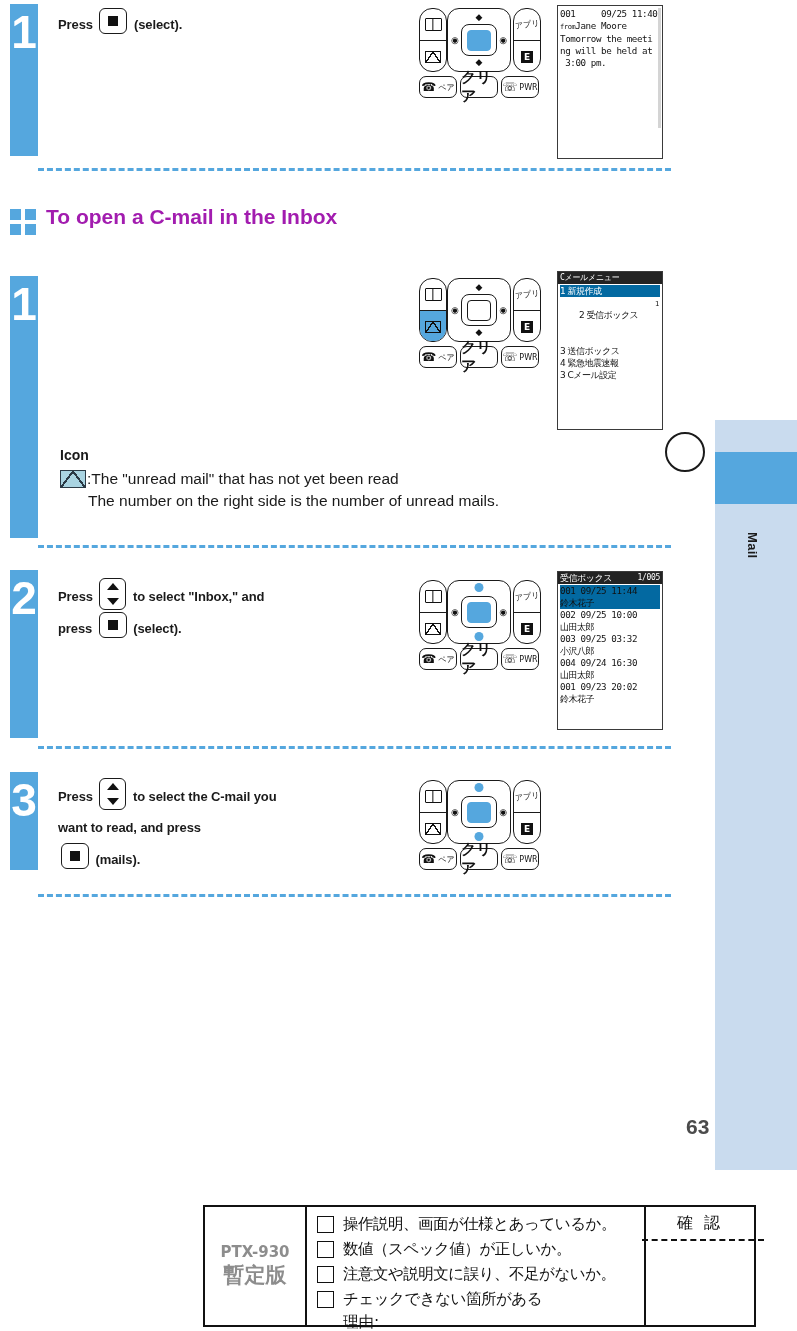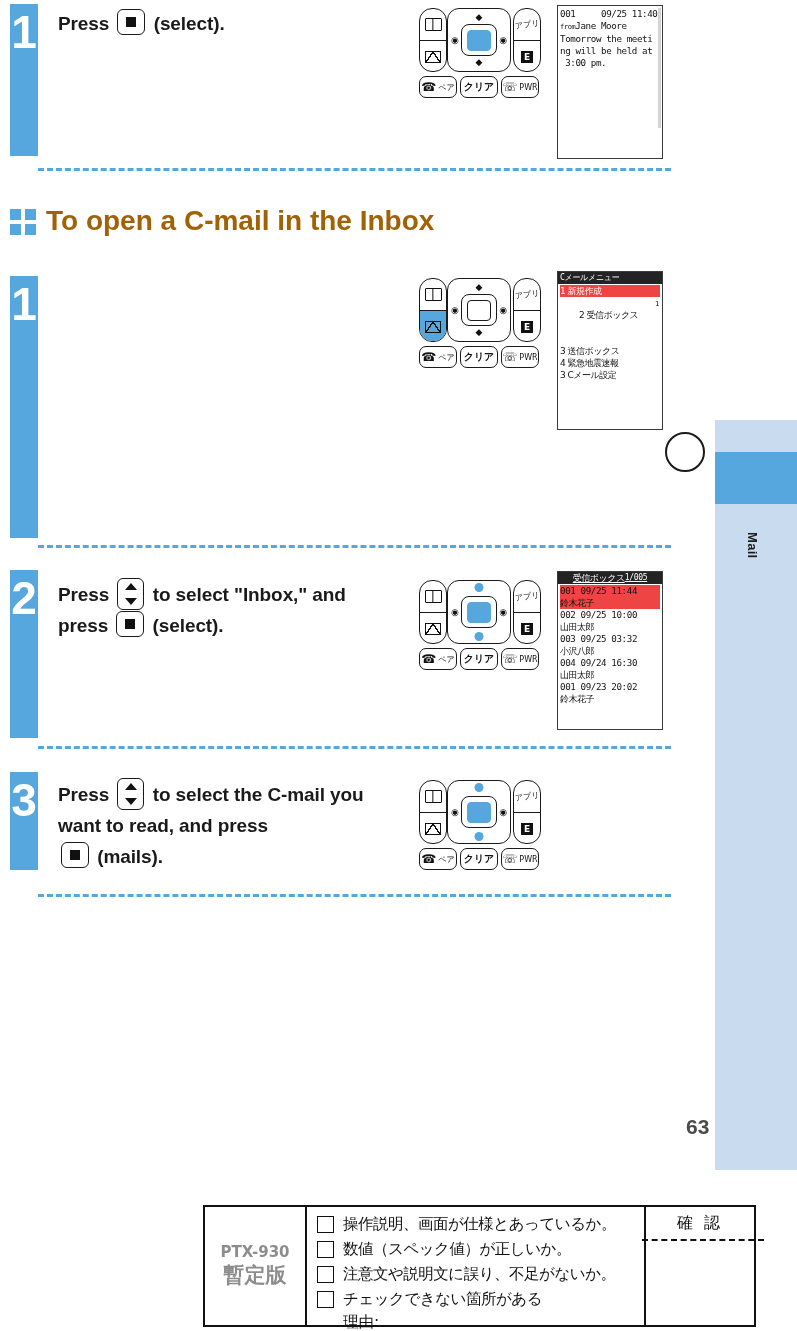--- a/index.html
+++ b/index.html
@@ -73,21 +73,21 @@
     font-weight: bold;
     text-align: center;
     line-height: 1.05;
     font-family: "Liberation Sans", sans-serif;
   }
   .step-badge span { display: block; margin-top: 4px; }
 
   .step-text {
     position: absolute;
     left: 58px;
-    font-size: 19px;
+    font-size: 13px;
     font-weight: bold;
     color: #1a1a1a;
     line-height: 31px;
     letter-spacing: -0.1px;
   }
   .step-text .ln { display: block; white-space: nowrap; }
 
   
   .keycap {
     display: inline-block;
@@ -159,23 +159,23 @@
     width: 26px; height: 26px;
     display: grid;
     grid-template-columns: 11px 11px;
     grid-template-rows: 11px 11px;
     gap: 4px;
   }
   .sec-icon i { display: block; background: #55a7de; }
   .sec-title {
     position: absolute;
     left: 36px; top: 0;
-    font-size: 28px;
+    font-size: 21px;
     font-weight: bold;
-    color: #a16207;
+    color: #a21caf;
     white-space: nowrap;
   }
 
   
   .icon-note { position: absolute; left: 60px; }
   .icon-note .nt-title {
     font-size: 14px; font-weight: bold; color: #1a1a1a;
     margin-bottom: 5px;
   }
   .icon-note .nt-row {
@@ -312,21 +312,21 @@
     margin-right: 3px;
     display: flex; align-items: center; justify-content: center;
     gap: 2px;
     font-size: 8px;
     color: #111;
     font-family: "DejaVu Sans", sans-serif;
   }
   .kp-btn:last-child { margin-right: 0; }
   .kp-btn .ph { font-size: 12px; line-height: 1; }
   .kp-btn .kana { font-size: 8px; }
-  .clr-lbl { font-size: 10px; font-weight: bold; }
+  .clr-lbl { font-size: 15px; font-weight: bold; }
 
   
   .lcd {
     position: absolute;
     border: 1.5px solid #3a3a3a;
     background: #ffffff;
     overflow: hidden;
     font-family: "DejaVu Sans Mono", monospace;
   }
   .lcd-title {
@@ -341,21 +341,21 @@
     letter-spacing: -0.3px;
   }
   .lcd-body { padding: 1px 2px; }
   .lcd-line {
     font-size: 9.2px;
     line-height: 12px;
     color: #111;
     white-space: pre;
     letter-spacing: -0.4px;
   }
-  .lcd-row-sel { background: #ef4444; color: #ffffff; }
+  .lcd-row-sel { background: #0369a1; color: #ffffff; }
   .lcd-jp { font-family: "DejaVu Sans", sans-serif; font-size: 9px; letter-spacing: -0.5px; }
   .scrollbar {
     position: absolute;
     right: 1px; top: 14px;
     width: 3px; height: 34px;
     background: #bdbdbd;
   }
 
   
   .stamp {
@@ -566,20 +566,28 @@
       <div class="lcd-line lcd-jp" style="position:relative">
         <span>2 受信ボックス</span>
         <span style="position:absolute; right:1px; top:1px; font-size:7px;">1</span>
       </div>
       <div class="lcd-line lcd-jp">3 送信ボックス</div>
       <div class="lcd-line lcd-jp">4 緊急地震速報</div>
       <div class="lcd-line lcd-jp">3 Cメール設定</div>
     </div>
   </div>
 
+  <div class="icon-note" style="top:447px;">
+    <div class="nt-title">Icon</div>
+    <div class="nt-row">
+      <span class="env-icon"></span>
+      <span>:The "unread mail" that has not yet been read</span>
+    </div>
+    <div class="nt-sub">The number on the right side is the number of unread mails.</div>
+  </div>
 
   <div class="dash-sep" style="top:545px;"></div>
 
   <div class="step-badge" style="top:570px; height:168px;">
     <span>2</span>
   </div>
   <div class="step-text" style="top:578px;">
     <span class="ln">
       <span>Press</span>
       <span class="keycap updown"><i class="ar up"></i><i class="ar dn"></i></span>
@@ -627,21 +635,21 @@
           <span class="clr-lbl">クリア</span>
         </div>
       <div class="kp-btn">
           <span class="ph">☏</span>
           <span class="kana">PWR</span>
         </div>
     </div>
   </div>
 
   <div class="lcd" style="left:557px; top:571px; width:104px; height:157px;">
-    <div class="lcd-title" style="display:flex; justify-content:center;text-decoration:underline;">
+    <div class="lcd-title" style="display:flex; justify-content:space-between;">
       <span class="lcd-jp" style="color:#fff">受信ボックス</span>
       <span>1/005</span>
     </div>
     <div class="lcd-body">
       <div class="lcd-row-sel">
         <div class="lcd-line"><span>001</span> <span>09/25</span> <span>11:44</span></div>
         <div class="lcd-line lcd-jp">鈴木花子</div>
       </div>
       <div>
         <div class="lcd-line"><span>002</span> <span>09/25</span> <span>10:00</span></div>

